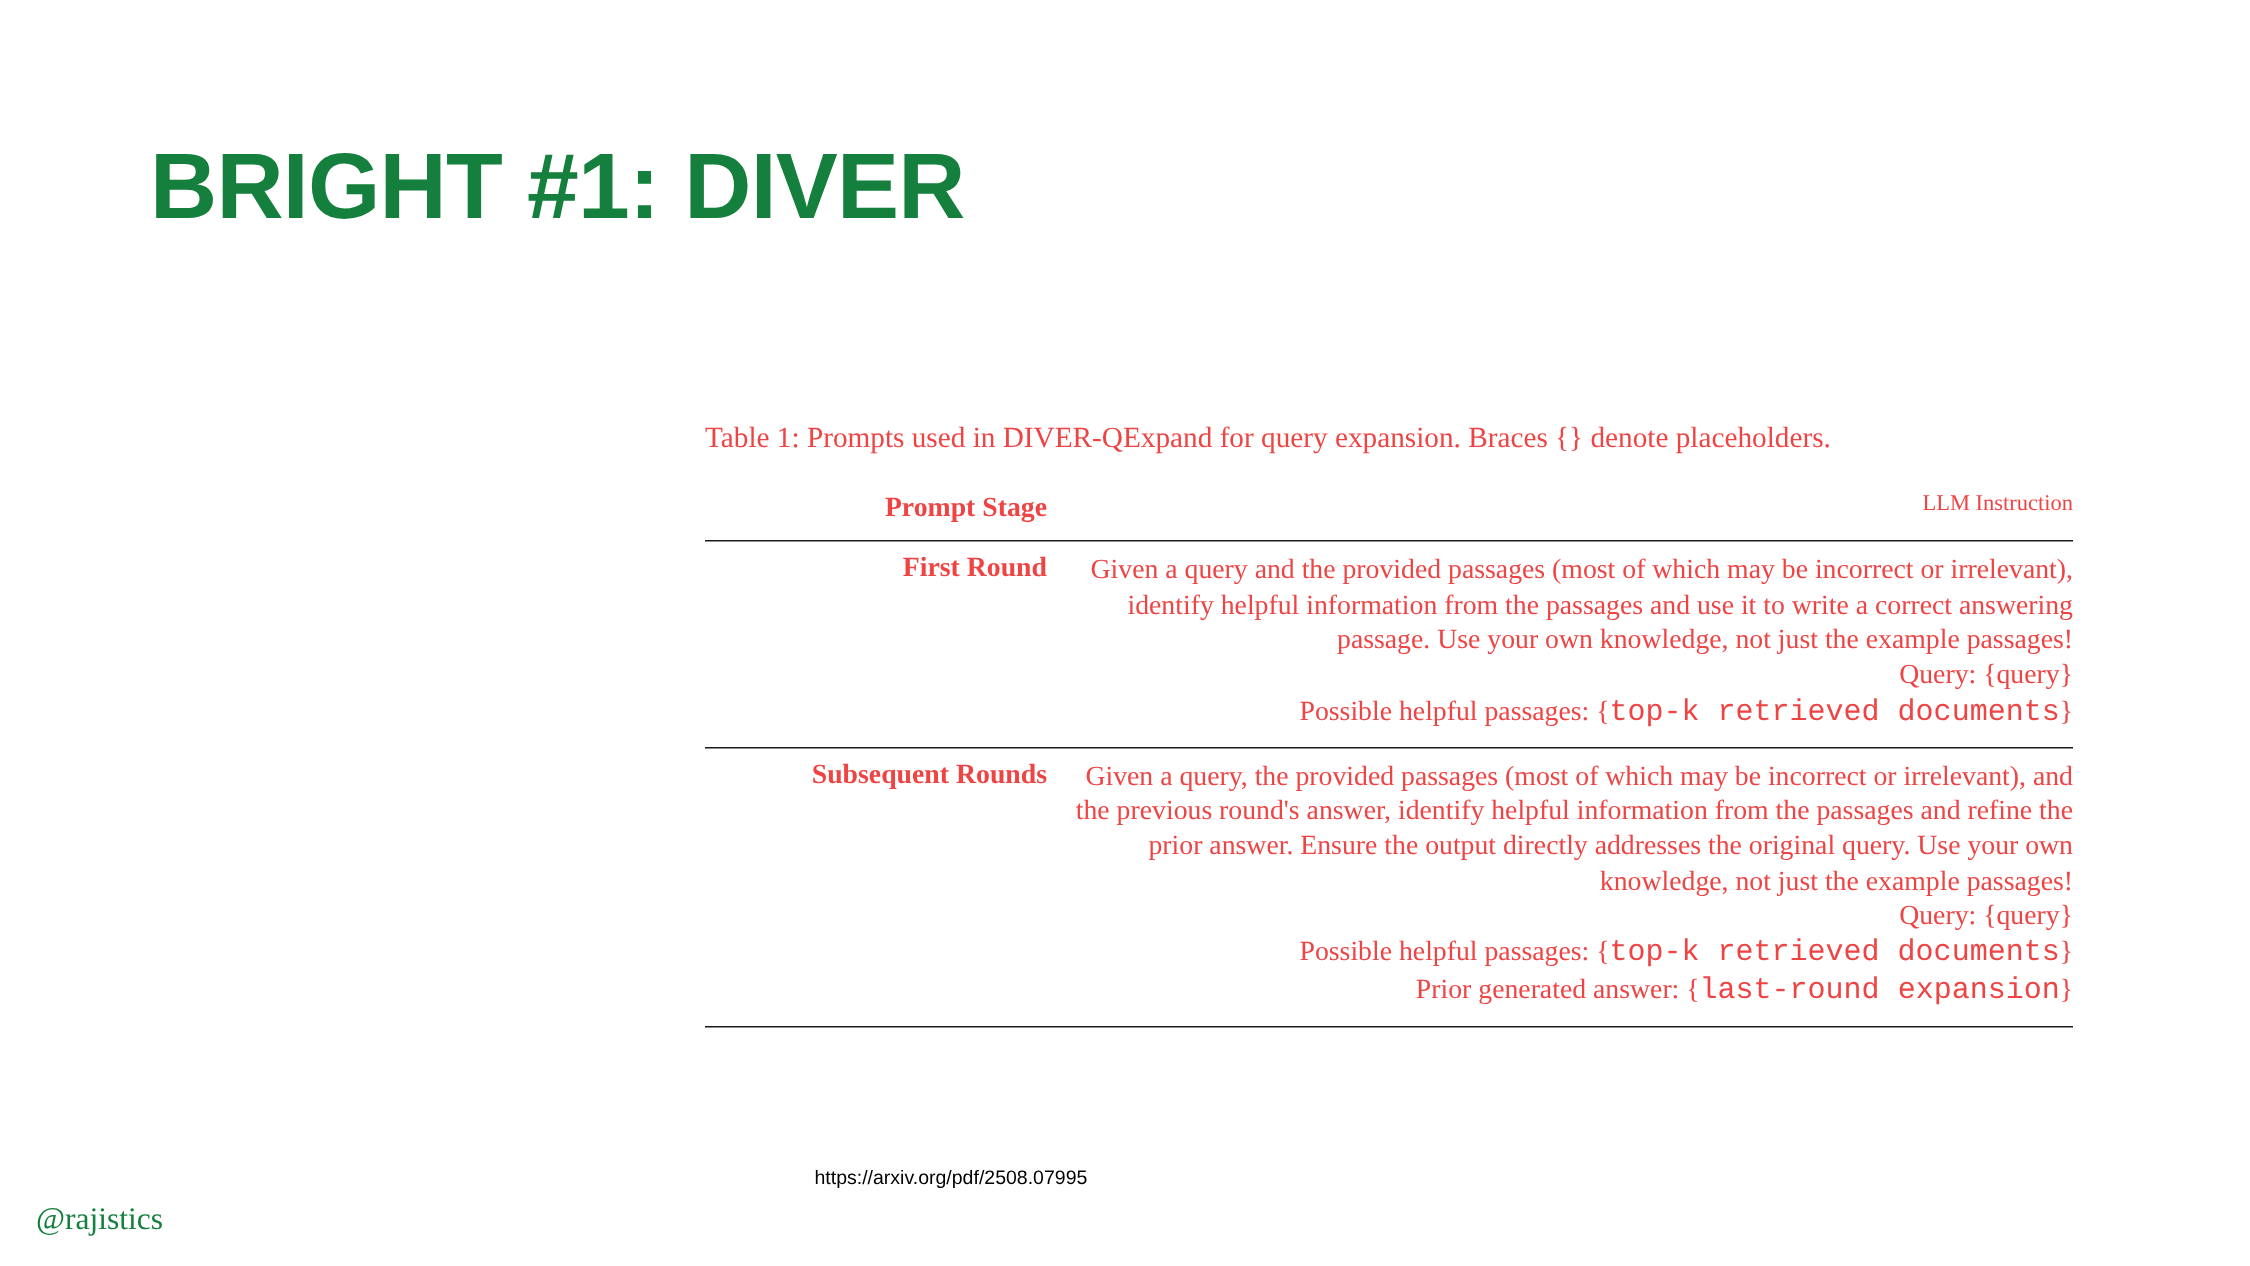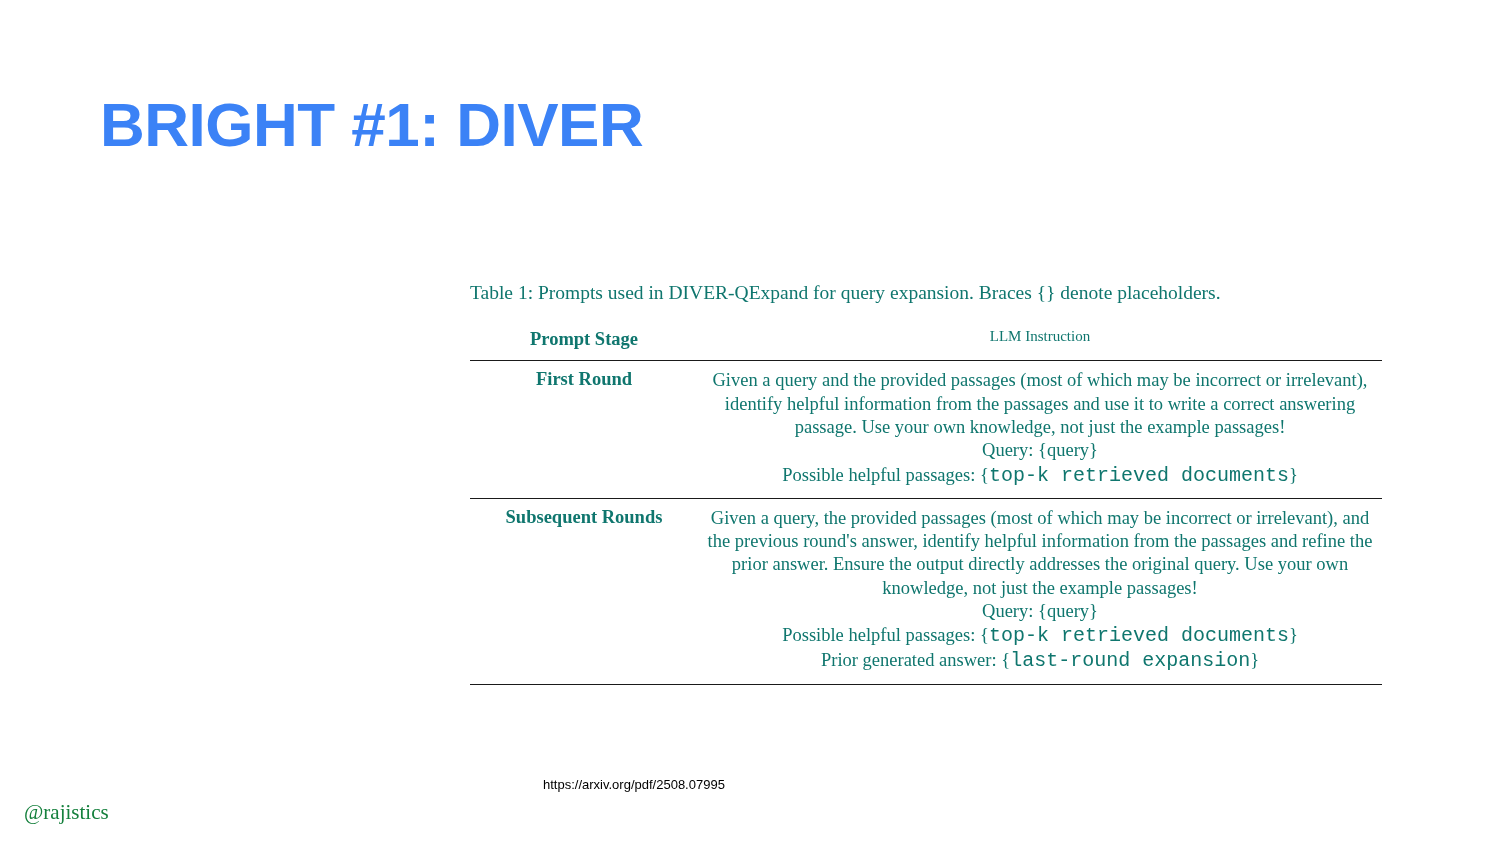--- a/index.html
+++ b/index.html
@@ -18,21 +18,21 @@
 
   
   .slide-title {
     position: absolute;
     left: 100px;
     top: 92px;
     font-size: 62px;
     font-weight: bold;
     letter-spacing: -0.5px;
     line-height: 1.05;
-    color: #3b82f6;
+    color: #15803d;
     white-space: nowrap;
   }
 
   
   .left-text {
     position: absolute;
     left: 58px;
     top: 340px;
     width: 340px;
     font-size: 40px;
@@ -46,37 +46,37 @@
     margin-bottom: 0;
   }
 
   
   .figure {
     position: absolute;
     left: 470px;
     top: 280px;
     width: 912px;
     font-family: "Liberation Serif", serif;
-    color: #0f766e;
+    color: #ef4444;
   }
   .figure-caption {
     font-size: 19.5px;
     line-height: 1.3;
     margin-bottom: 16px;
     white-space: nowrap;
   }
   table.paper-table {
     border-collapse: collapse;
     width: 912px;
     font-family: "Liberation Serif", serif;
   }
   table.paper-table td, table.paper-table th {
     vertical-align: top;
     padding: 0;
-    text-align: center;
+    text-align: right;
   }
   .rule-mid td {
     border-top: 1.1px solid #1a1a1a;
   }
   .rule-bot td {
     border-bottom: 1.6px solid #1a1a1a;
   }
   .hdr-cell {
     font-size: 15px;
     font-weight: normal;

